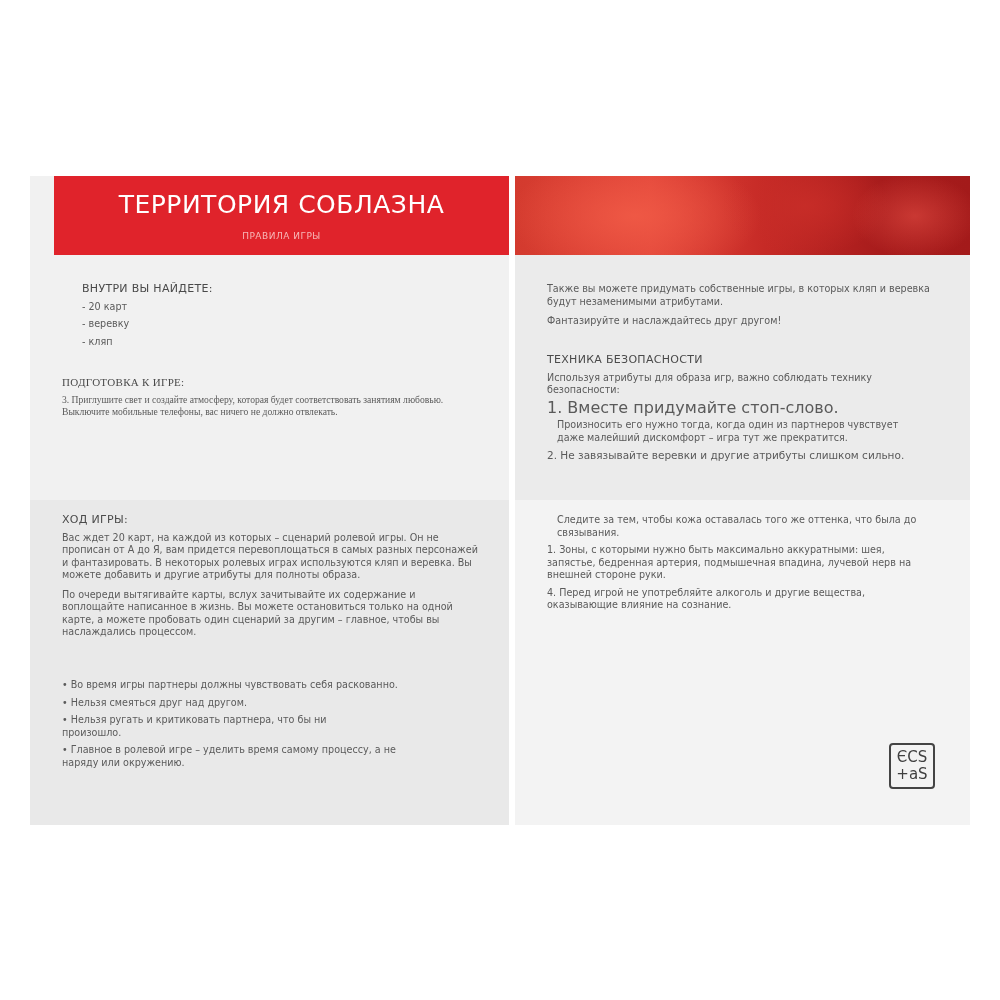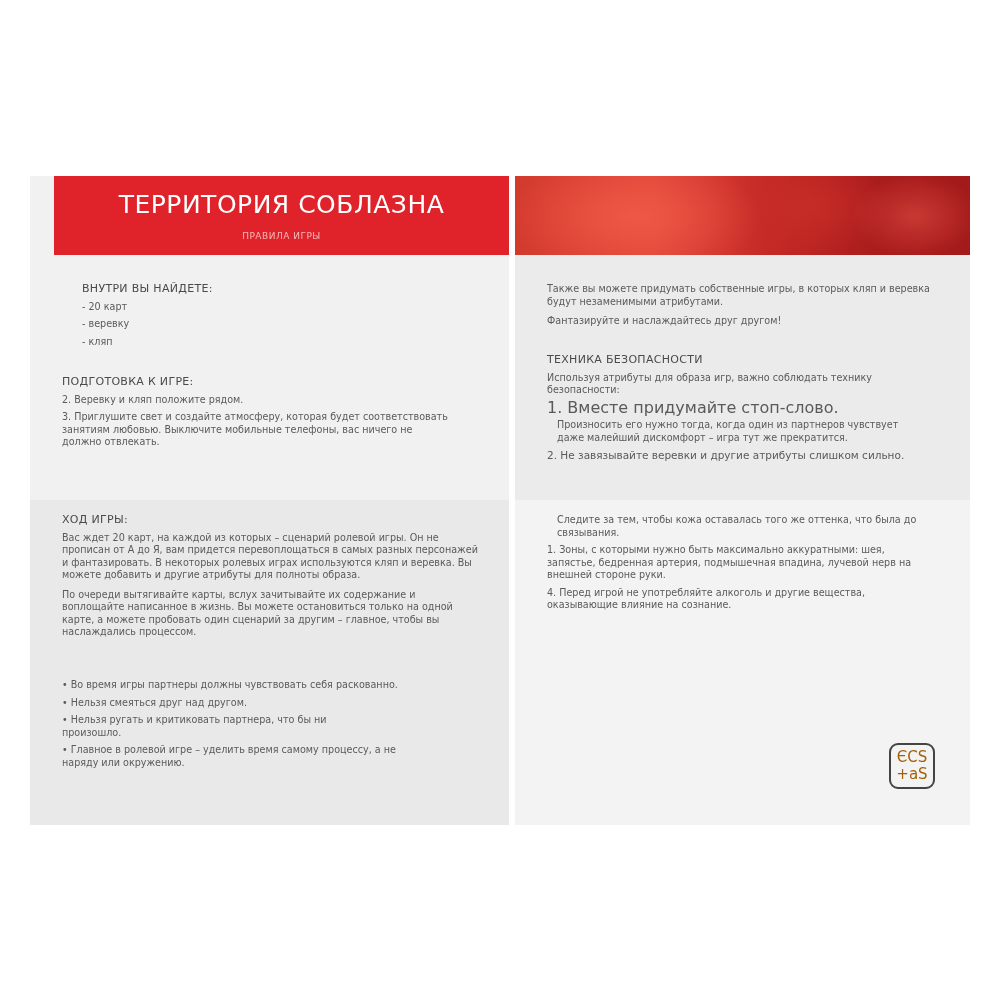--- a/index.html
+++ b/index.html
@@ -42,45 +42,44 @@
   .half-bottom-right {
     position:absolute; left:0; right:0; top:324px; bottom:0; background:#f3f3f3;
   }
   .content { position:absolute; left:32px; right:20px; font-size:9.6px; line-height:12.5px; color:#5a5a5a; }
   .h { font-size:11px; color:#4a4a4a; letter-spacing:0.3px; margin-bottom:5px; }
   .li { margin-bottom:5px; }
   .indent { padding-left:10px; }
   .p { margin-bottom:7px; }
   .logo {
     position:absolute; left:374px; top:567px; width:46px; height:46px;
-    border:2px solid #444; border-radius:9px; box-sizing:border-box;
-    font-size:15px; line-height:17px; color:#a16207; text-align:center;
+    border:2px solid #444; border-radius:4px; box-sizing:border-box;
+    font-size:15px; line-height:17px; color:#404040; text-align:center;
     font-family: "DejaVu Sans", sans-serif; padding-top:4px;
   }
 </style>
 </head>
 <body>
 
 <div class="panel left">
   <div class="header">
     <div class="title">ТЕРРИТОРИЯ СОБЛАЗНА</div>
     <div class="subtitle">ПРАВИЛА ИГРЫ</div>
   </div>
   <div class="half-bottom-left"></div>
 
   <div class="content" style="top:107px;margin-left:20px;">
     <div class="h">ВНУТРИ ВЫ НАЙДЕТЕ:</div>
     <div class="li">- 20 карт</div>
     <div class="li">- веревку</div>
     <div class="li">- кляп</div>
   </div>
 
-  <div class="content" style="top:200px; right:100px;">
+  <div class="content" style="top:200px; right:100px;font-family:Liberation Serif, serif;">
     <div class="h">ПОДГОТОВКА К ИГРЕ:</div>
-    <div class="li">2. Веревку и кляп положите рядом.</div>
     <div class="li" style="margin-right:-40px;">3. Приглушите свет и создайте атмосферу, которая будет соответствовать занятиям любовью. Выключите мобильные телефоны, вас ничего не должно отвлекать.</div>
   </div>
 
   <div class="content" style="top:338px; right:30px;">
     <div class="h">ХОД ИГРЫ:</div>
     <div class="p">Вас ждет 20 карт, на каждой из которых – сценарий ролевой игры. Он не прописан от А до Я, вам придется перевоплощаться в самых разных персонажей и фантазировать. В некоторых ролевых играх используются кляп и веревка. Вы можете добавить и другие атрибуты для полноты образа.</div>
     <div class="p">По очереди вытягивайте карты, вслух зачитывайте их содержание и воплощайте написанное в жизнь. Вы можете остановиться только на одной карте, а можете пробовать один сценарий за другим – главное, чтобы вы наслаждались процессом.</div>
   </div>
 
   <div class="content" style="top:503px; right:30px;">

